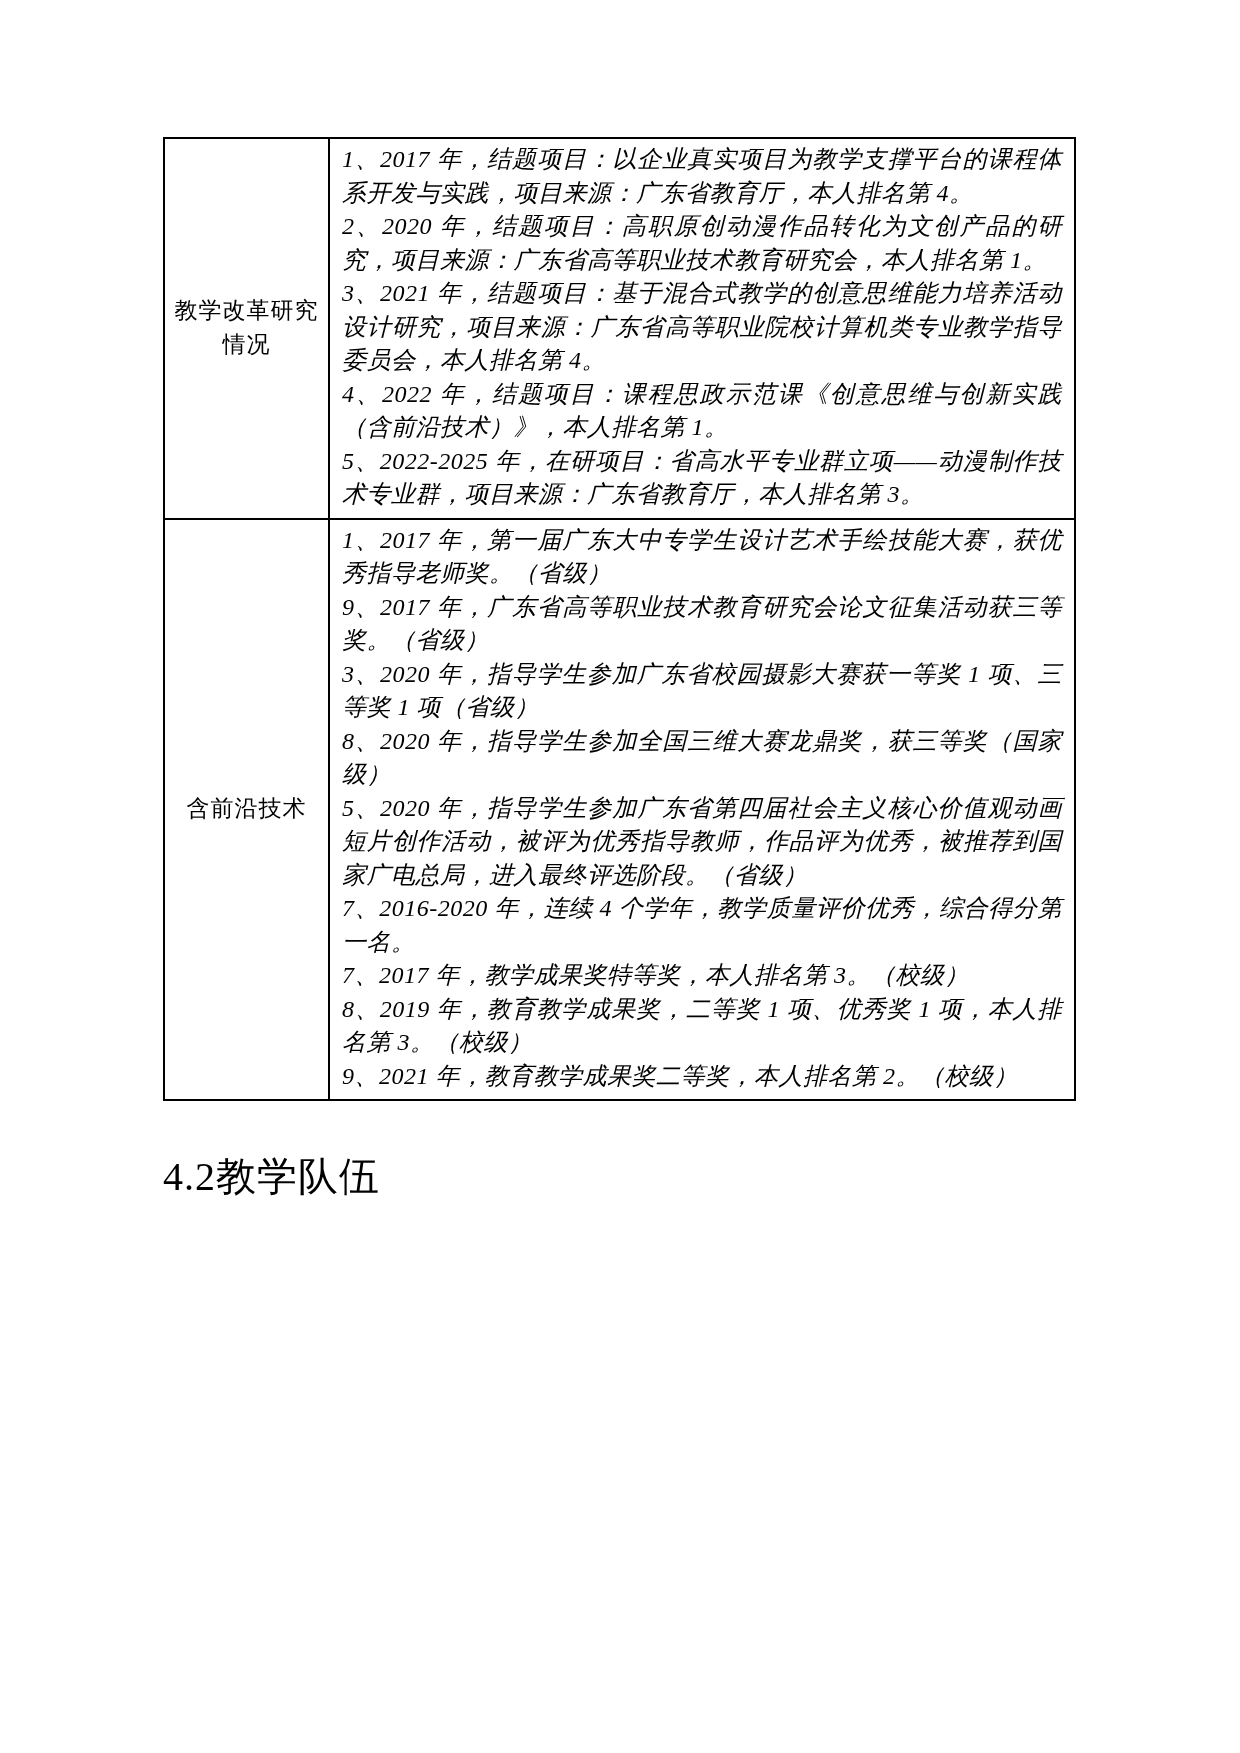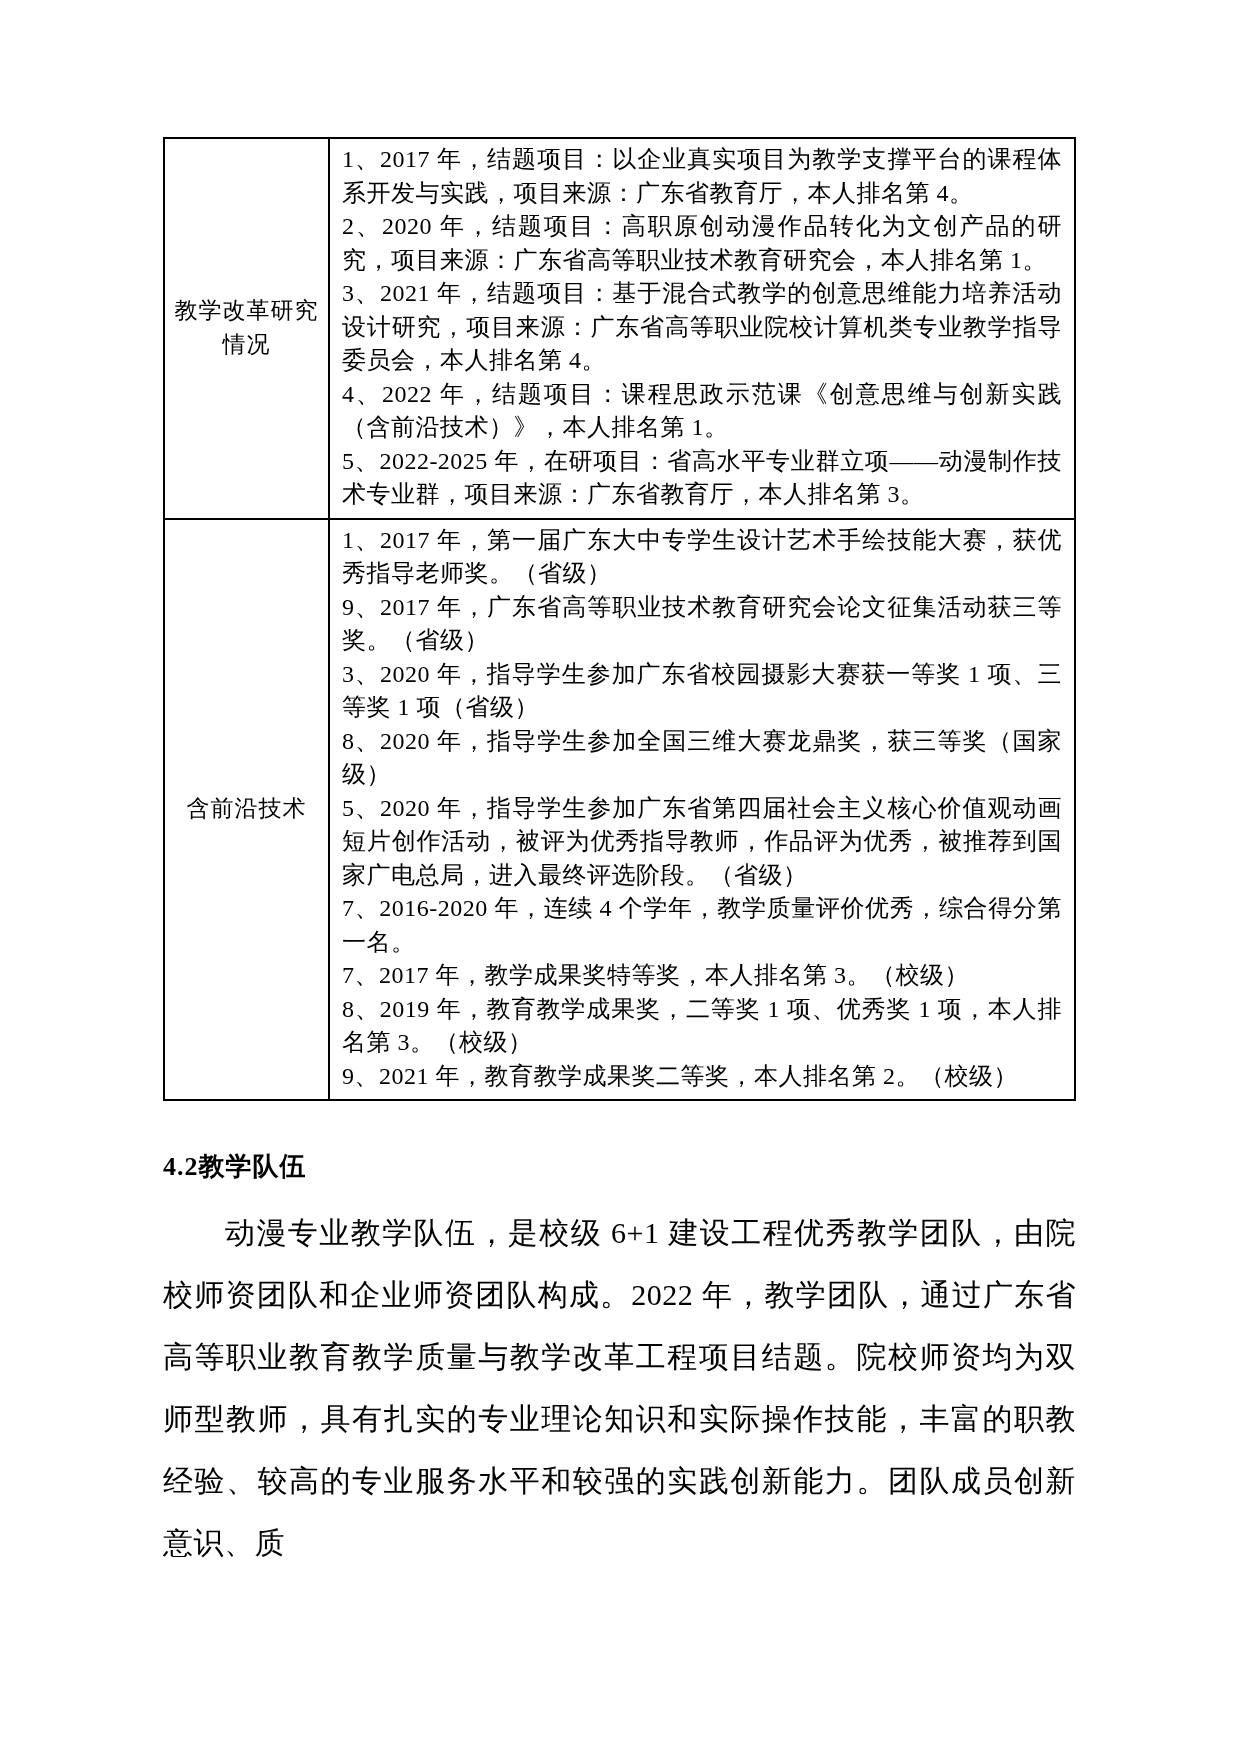--- a/index.html
+++ b/index.html
@@ -39,25 +39,26 @@
   td.content-cell {
     font-size: 24px;
     line-height: 33.5px;
     padding: 4px 12px 6px 12px;
     letter-spacing: 0.5px;
   }
   td.content-cell p {
     margin: 0;
     text-align: justify;
     text-justify: inter-ideograph;
+    font-style: italic;
   }
   h2.section-heading {
     margin: 48px 0 0 0;
-    font-size: 26px;
-    font-weight: bold;
+    font-size: 40px;
+    font-weight: normal;
     letter-spacing: 1px;
     font-family: "Liberation Serif", "DejaVu Serif", serif;
   }
   p.body-paragraph {
     margin: 18px 0 0 0;
     width: 913px;
     font-size: 30px;
     line-height: 62px;
     text-align: justify;
     text-justify: inter-ideograph;
@@ -94,15 +95,14 @@
           <p>7、2017 年，教学成果奖特等奖，本人排名第 3。（校级）</p>
           <p>8、2019 年，教育教学成果奖，二等奖 1 项、优秀奖 1 项，本人排名第 3。（校级）</p>
           <p>9、2021 年，教育教学成果奖二等奖，本人排名第 2。（校级）</p>
         </td>
       </tr>
     </tbody>
   </table>
 
   <h2 class="section-heading">4.2教学队伍</h2>
 
-  <p class="body-paragraph">动漫专业教学队伍，是校级 6+1 建设工程优秀教学团队，由院校师资团队和企业师资团队构成。2022 年，教学团队，通过广东省高等职业教育教学质量与教学改革工程项目结题。院校师资均为双师型教师，具有扎实的专业理论知识和实际操作技能，丰富的职教经验、较高的专业服务水平和较强的实践创新能力。团队成员创新意识、质</p>
 
 </div>
 
 </body></html>

